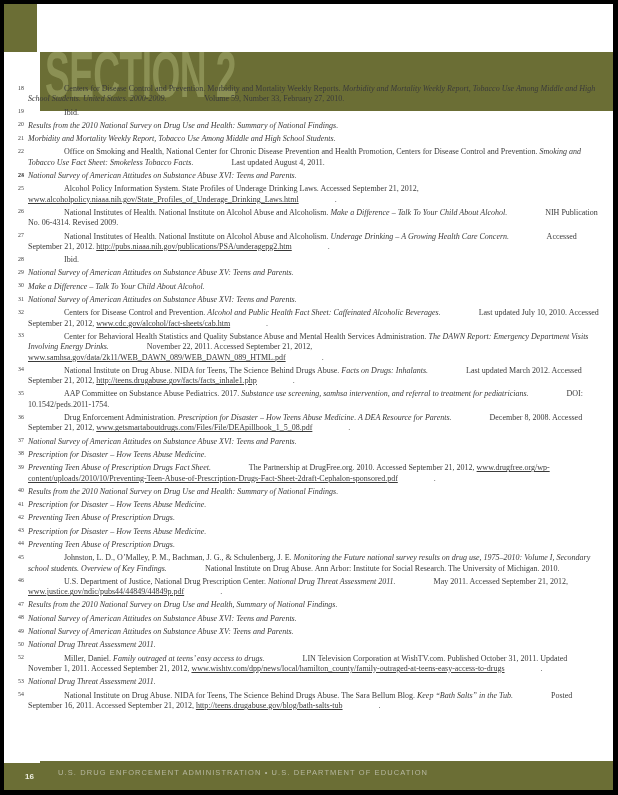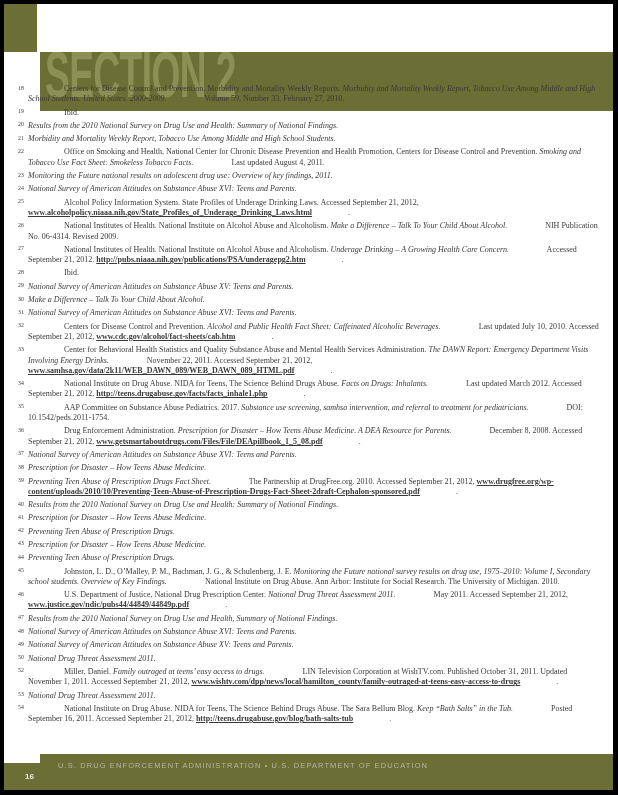--- a/index.html
+++ b/index.html
@@ -44,33 +44,33 @@
     margin-bottom:3px;
   }
   .num{
     position:absolute;left:0;top:-0.5px;
     font-size:5.8px;line-height:8px;
     color:var(--body-text);
   }
   .roman{font-style:normal;margin-left:36px;}
   .italic{font-style:italic;}
   .link{
-    font-weight:bold;text-decoration:underline;
+    font-weight:normal;text-decoration:underline;
     overflow-wrap:break-word;word-break:break-word;text-align:center;
   }
   
   .footer-page{
     position:absolute;left:0;bottom:0;width:51px;height:27px;
     background:var(--olive);
     color:#eeeee2;text-align:center;
     font-family:"Liberation Sans",sans-serif;font-weight:bold;
     font-size:8px;line-height:27px;
   }
   .footer-band{
-    position:absolute;left:36px;right:0;bottom:0;height:36px;
+    position:absolute;left:36px;right:0;bottom:0;height:29px;
     background:var(--olive);
     color:var(--footer-text);
     font-family:"Liberation Sans",sans-serif;
     font-size:7.5px;line-height:23px;letter-spacing:1.1px;
     padding-left:18px;
     white-space:nowrap;overflow:hidden;
   }
 </style>
 </head>
 <body>
@@ -81,21 +81,21 @@
   <div class="header-band">
     <div class="section-title">SECTION 2</div>
   </div>
 
   <div class="refs">
       <div class="ref"><span class="num">18</span><span class="roman">Centers for Disease Control and Prevention. Morbidity and Mortality Weekly Reports. </span><span class="italic">Morbidity and Mortality Weekly Report, Tobacco Use Among Middle and High School Students. United States. 2000-2009.</span><span class="roman"> Volume 59, Number 33, February 27, 2010.</span></div>
       <div class="ref"><span class="num">19</span><span class="roman">Ibid.</span></div>
       <div class="ref"><span class="num">20</span><span class="italic">Results from the 2010 National Survey on Drug Use and Health: Summary of National Findings.</span></div>
       <div class="ref"><span class="num">21</span><span class="italic">Morbidity and Mortality Weekly Report, Tobacco Use Among Middle and High School Students.</span></div>
       <div class="ref"><span class="num">22</span><span class="roman">Office on Smoking and Health, National Center for Chronic Disease Prevention and Health Promotion, Centers for Disease Control and Prevention. </span><span class="italic">Smoking and Tobacco Use Fact Sheet: Smokeless Tobacco Facts.</span><span class="roman"> Last updated August 4, 2011.</span></div>
-      <div class="ref"><span class="num">23</span><span class="italic">Monitoring the Future national results on adolescent drug use: Overview of key findings, 2011.</span></div>
+      <div class="ref"><span class="num">23</span></div>
       <div class="ref"><span class="num">24</span><span class="italic">National Survey of American Attitudes on Substance Abuse XVI: Teens and Parents.</span></div>
       <div class="ref"><span class="num">25</span><span class="roman">Alcohol Policy Information System. State Profiles of Underage Drinking Laws. Accessed September 21, 2012, </span><span class="link">www.alcoholpolicy.niaaa.nih.gov/State_Profiles_of_Underage_Drinking_Laws.html</span><span class="roman">.</span></div>
       <div class="ref"><span class="num">26</span><span class="roman">National Institutes of Health. National Institute on Alcohol Abuse and Alcoholism. </span><span class="italic">Make a Difference – Talk To Your Child About Alcohol.</span><span class="roman"> NIH Publication No. 06-4314. Revised 2009.</span></div>
       <div class="ref"><span class="num">27</span><span class="roman">National Institutes of Health. National Institute on Alcohol Abuse and Alcoholism. </span><span class="italic">Underage Drinking – A Growing Health Care Concern.</span><span class="roman"> Accessed September 21, 2012. </span><span class="link">http://pubs.niaaa.nih.gov/publications/PSA/underagepg2.htm</span><span class="roman">.</span></div>
       <div class="ref"><span class="num">28</span><span class="roman">Ibid.</span></div>
       <div class="ref"><span class="num">29</span><span class="italic">National Survey of American Attitudes on Substance Abuse XV: Teens and Parents.</span></div>
       <div class="ref"><span class="num">30</span><span class="italic">Make a Difference – Talk To Your Child About Alcohol.</span></div>
       <div class="ref"><span class="num">31</span><span class="italic">National Survey of American Attitudes on Substance Abuse XVI: Teens and Parents.</span></div>
       <div class="ref"><span class="num">32</span><span class="roman">Centers for Disease Control and Prevention. </span><span class="italic">Alcohol and Public Health Fact Sheet: Caffeinated Alcoholic Beverages.</span><span class="roman"> Last updated July 10, 2010. Accessed September 21, 2012, </span><span class="link">www.cdc.gov/alcohol/fact-sheets/cab.htm</span><span class="roman">.</span></div>
       <div class="ref"><span class="num">33</span><span class="roman">Center for Behavioral Health Statistics and Quality Substance Abuse and Mental Health Services Administration. </span><span class="italic">The DAWN Report: Emergency Department Visits Involving Energy Drinks.</span><span class="roman"> November 22, 2011. Accessed September 21, 2012, </span><span class="link">www.samhsa.gov/data/2k11/WEB_DAWN_089/WEB_DAWN_089_HTML.pdf</span><span class="roman">.</span></div>

